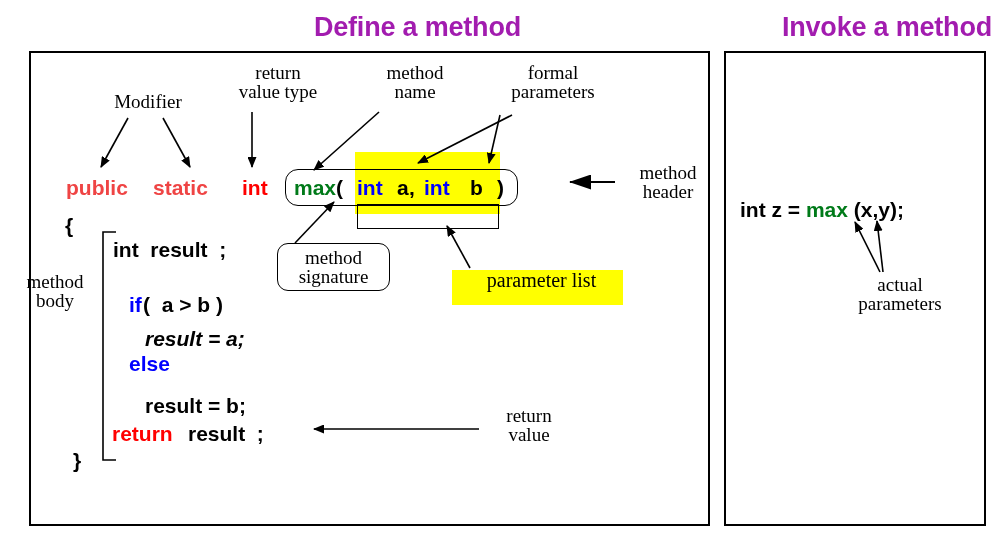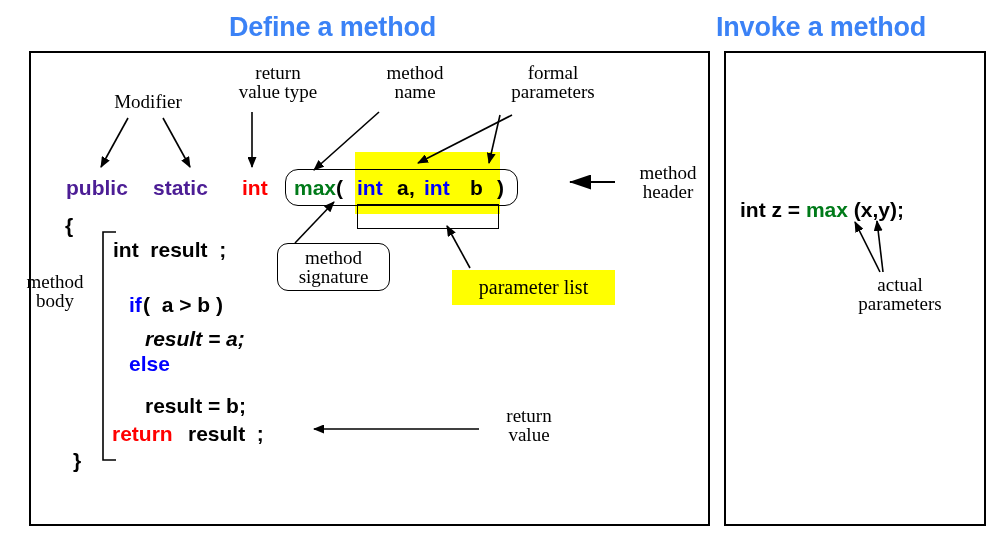--- a/index.html
+++ b/index.html
@@ -10,24 +10,24 @@
     overflow:hidden;
     font-family:"Liberation Serif", serif;
   }
   .abs{position:absolute;}
 
   
   .panel-title{
     font-family:"Liberation Sans", sans-serif;
     font-weight:bold;
     font-size:27px;
-    color:#3b82f6;
+    color:#a21caf;
     letter-spacing:-0.2px;
     white-space:nowrap;
-    text-align:left;
+    text-align:right;
   }
 
   
   .panel{
     border:2.5px solid #000;
     background:transparent;
     box-sizing:border-box;
   }
 
   
@@ -42,21 +42,21 @@
 
   
   .code{
     font-family:"Liberation Sans", sans-serif;
     font-weight:bold;
     font-size:21px;
     color:#000;
     white-space:pre;
     line-height:1;
   }
-  .kw-mod{color:#4c1d95;}
+  .kw-mod{color:#ef4444;}
   .kw-type{color:#ff0000;}
   .kw-name{color:#007a19;}
   .kw-param{color:#0000ff;}
   .kw-ctrl{color:#0000ff;margin-left:16px;}
   .kw-return{color:#ff0000;}
 
   
   .hl-yellow{background:#ffff00;}
   .rbox{
     border:1.6px solid #000;
@@ -71,21 +71,21 @@
   }
   .callout{
     border:1.6px solid #000;
     border-radius:11px;
     background:#ffffff;
     box-sizing:border-box;
     display:flex;align-items:center;justify-content:center;
   }
   .plainyellow{
     background:#ffff00;
-    display:flex;align-items:center;justify-content:center;
+    display:flex;align-items:flex-start;justify-content:center;padding-left:8px;
   }
 
   svg.overlay{position:absolute;left:0;top:0;width:992px;height:533px;pointer-events:none;}
 </style>
 </head>
 <body>
 
 <div id="stage">
 
   <div class="abs panel-title" style="left:229px;top:12px;width:292px;">Define a method</div>

